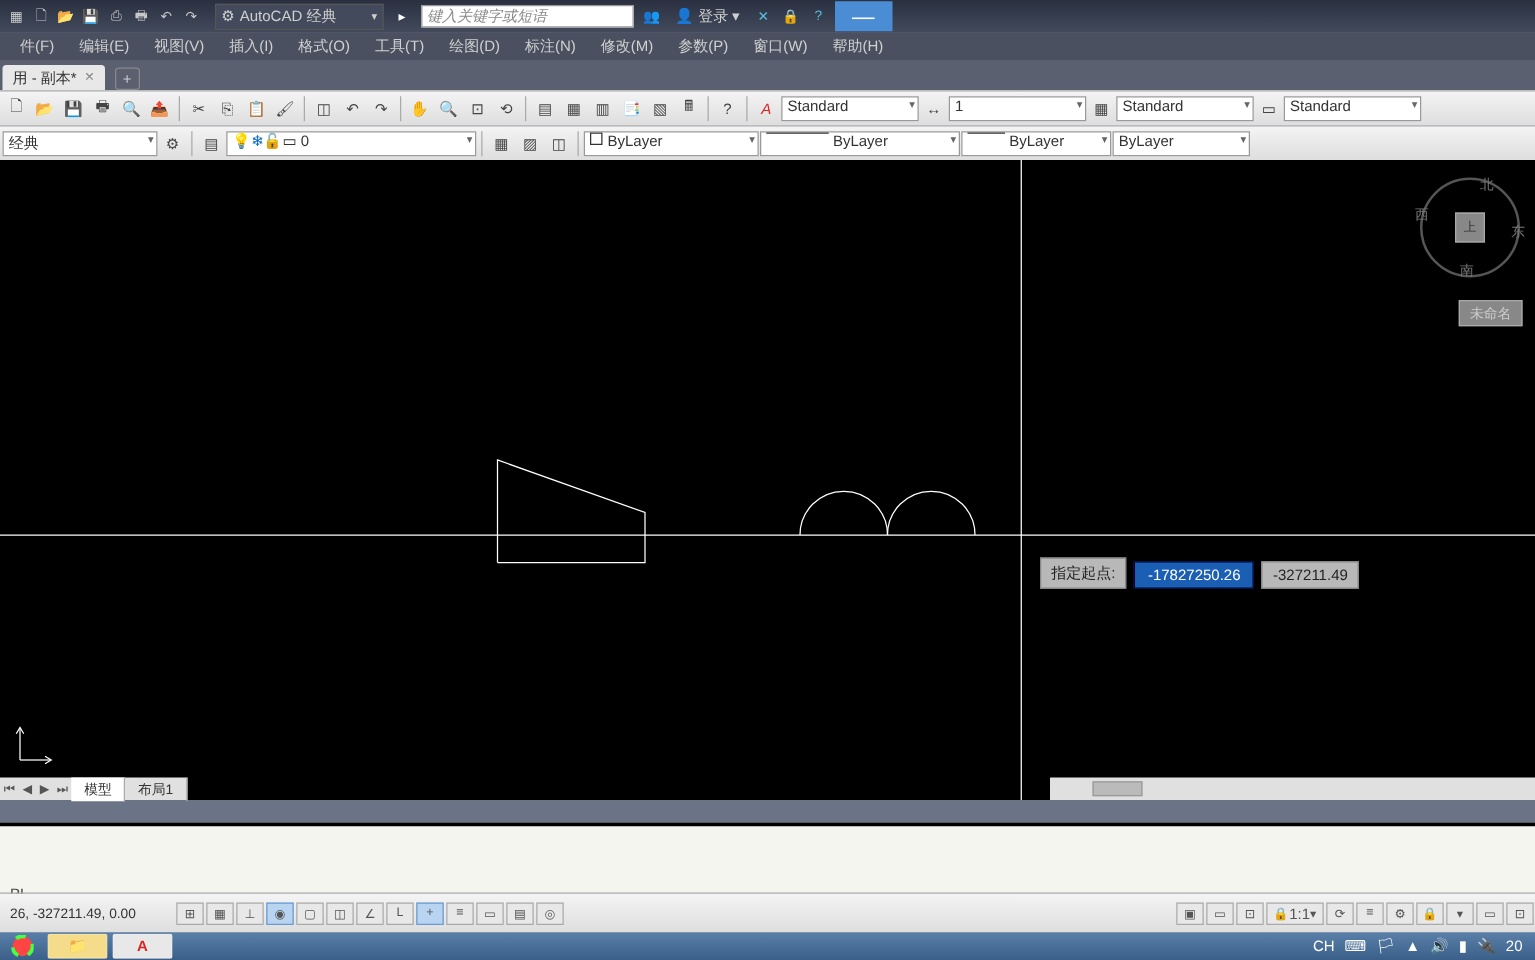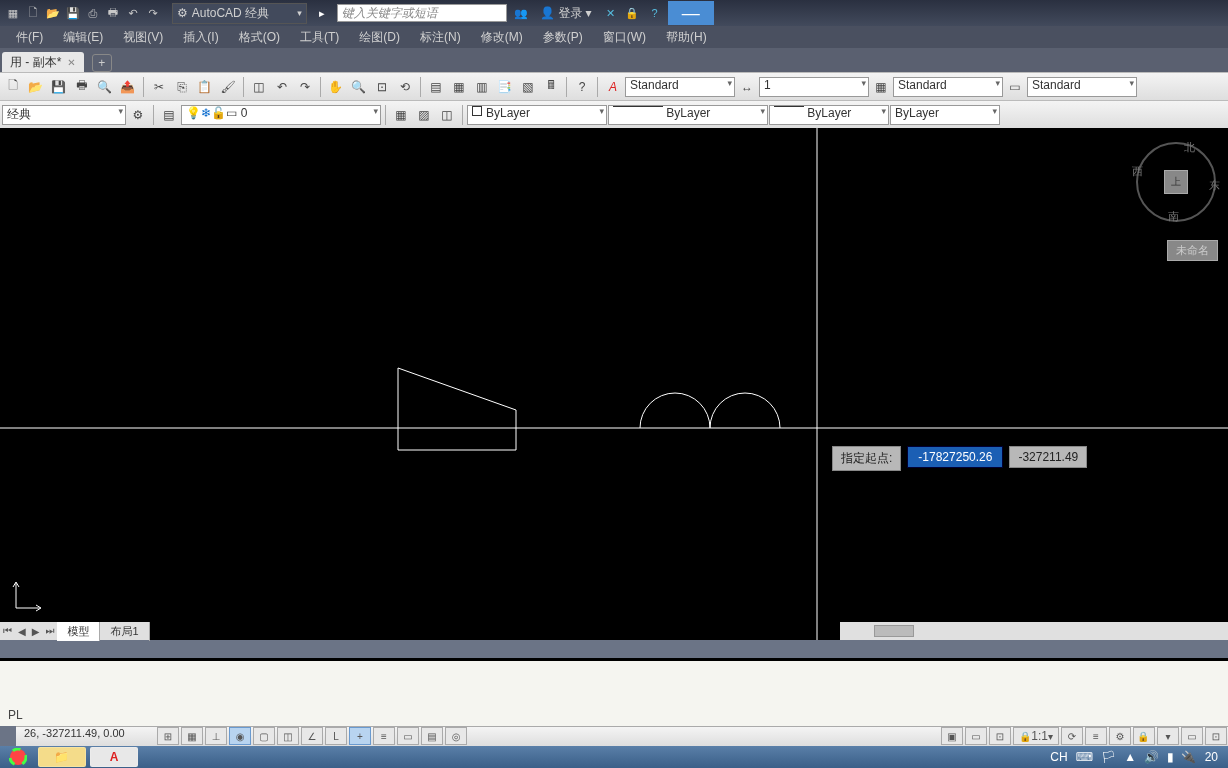--- a/index.html
+++ b/index.html
@@ -40,37 +40,37 @@
 .canvas svg{position:absolute;top:0;left:0}
 
 
 .vcube{position:absolute;right:12px;top:14px;width:80px;height:80px}
 .vcube .ring{width:80px;height:80px;border:2px solid #555;border-radius:50%;position:absolute}
 .vcube .cube{position:absolute;left:28px;top:28px;width:24px;height:24px;background:#888;border:1px solid #aaa;display:flex;align-items:center;justify-content:center;color:#333;font-size:10px}
 .vcube .lbl{position:absolute;color:#777;font-size:11px}
 .vstate{position:absolute;right:10px;top:112px;background:#888;border:1px solid #aaa;padding:2px 8px;color:#ccc;font-size:11px}
 
 
-.dyn{position:absolute;display:flex;align-items:flex-start;gap:6px}
+.dyn{position:absolute;display:flex;align-items:flex-end;gap:6px}
 .dyn .lbl{background:#b8b8b8;border:1px solid #888;padding:3px 8px;color:#222}
 .dyn .v1{background:#1b5fb4;color:#fff;border:1px solid #003;padding:3px 10px}
 .dyn .v2{background:#b8b8b8;border:1px solid #888;padding:3px 8px;color:#222}
 
 
 .laytabs{position:absolute;left:0;bottom:0;height:18px;display:flex;align-items:center;background:#e0e0e0}
 .laytabs .nav{padding:0 3px;color:#555;font-size:10px;cursor:pointer}
 .laytabs .lt{padding:2px 10px;font-size:11px;color:#333;border-right:1px solid #aaa;cursor:pointer}
 .laytabs .lt.act{background:#fff}
 
 
 .cmdarea{position:absolute;left:0;right:0;bottom:42px;height:68px;background:#f5f5f0;border-top:3px solid #000000;display:flex;flex-direction:column}
 .cmdhist{flex:1;padding:4px 8px;color:#444;font-family:monospace;font-size:12px;display:flex;flex-direction:column;justify-content:flex-end}
 
 
-.status{position:absolute;left:16px;right:0;bottom:22px;height:20px;background:linear-gradient(#f4f4f4,#dedede);border-top:1px solid #aaa;display:flex;}
+.status{position:absolute;left:0;right:0;bottom:22px;height:32px;background:linear-gradient(#f4f4f4,#dedede);border-top:1px solid #aaa;display:flex;align-items:center}
 .status .coords{padding:0 8px;color:#333;font-size:11px;width:140px}
 .status .sic{width:22px;height:18px;border:1px solid #aaa;margin:0 1px;display:flex;align-items:center;justify-content:center;font-size:10px;background:#e8e8e8;cursor:pointer;color:#555}
 .status .sic.on{background:#b8d4f0;border-color:#6a9acf}
 .status .spacer{flex:1}
 
 
 .taskbar{position:absolute;left:0;right:0;bottom:0;height:22px;background:linear-gradient(#5a7fa8,#3a5f88);display:flex;align-items:center}
 .taskbar .start{width:36px;height:22px;display:flex;align-items:center;justify-content:center}
 .taskbar .app{width:48px;height:20px;margin:0 2px;display:flex;align-items:center;justify-content:center;border:1px solid rgba(255,255,255,.2);border-radius:2px;cursor:pointer}
 .taskbar .tray{margin-left:auto;display:flex;align-items:flex-end;gap:8px;padding:0 10px;color:#fff;font-size:11px}

